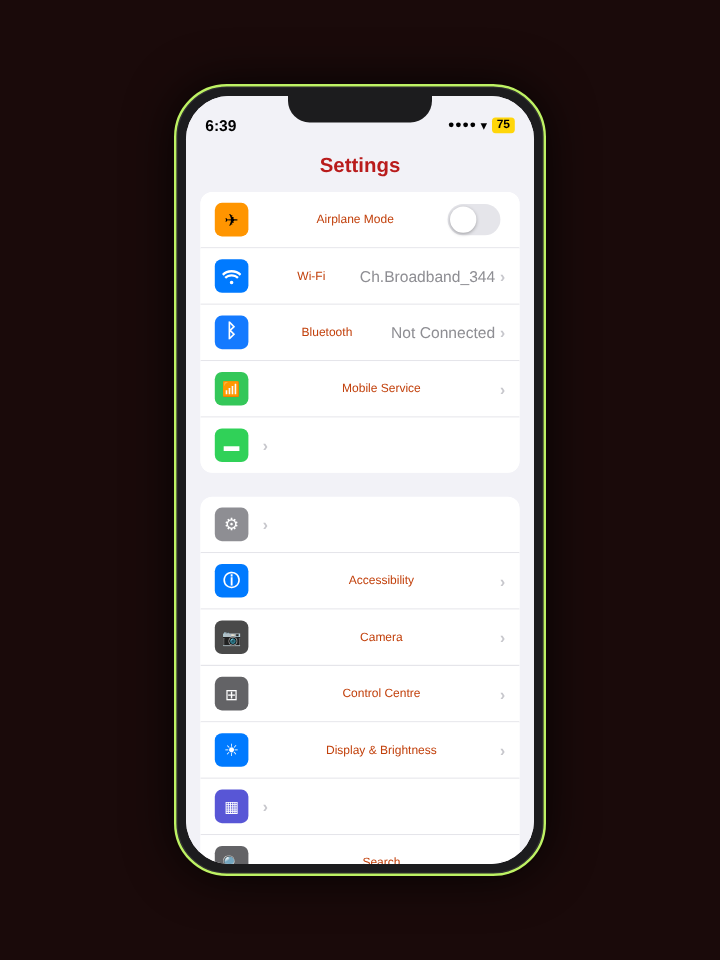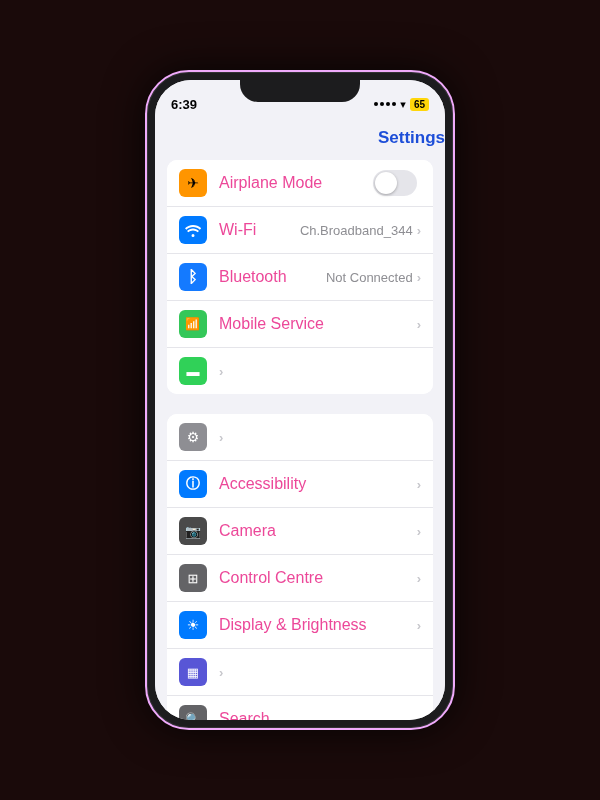--- a/index.html
+++ b/index.html
@@ -14,21 +14,21 @@
       font-family: -apple-system, 'SF Pro Display', 'Helvetica Neue', Arial, sans-serif;
     }
 
     .phone-frame {
       width: 310px;
       height: 660px;
       background: #1c1c1e;
       border-radius: 44px;
       position: relative;
       overflow: hidden;
-      border: 2px solid #f0abfc;
+      border: 2px solid #bef264;
       box-shadow: 0 0 40px rgba(0,0,0,0.8), inset 0 0 0 1px rgba(255,255,255,0.1);
     }
 
     .phone-screen {
       position: absolute;
       top: 8px;
       left: 8px;
       right: 8px;
       bottom: 8px;
       background: #f2f2f7;
@@ -100,24 +100,24 @@
     }
 
     
     .page-content {
       height: calc(100% - 40px);
       overflow-y: auto;
       background: #f2f2f7;
     }
 
     .page-title {
-      text-align: right;
+      text-align: center;
       font-size: 17px;
       font-weight: 700;
-      color: #1d4ed8;
+      color: #b91c1c;
       padding: 8px 0 12px;
     }
 
     .settings-group {
       background: #fff;
       border-radius: 10px;
       margin: 0 12px 20px;
       overflow: hidden;
     }
 
@@ -141,22 +141,23 @@
       display: flex;
       align-items: center;
       justify-content: center;
       margin-right: 12px;
       flex-shrink: 0;
       font-size: 14px;
     }
 
     .row-label {
       flex: 1;
-      font-size: 16px;
-      color: #ec4899;
+      font-size: 10px;
+      color: #c2410c;
+      text-align: center;
     }
 
     .row-value {
       font-size: 13px;
       color: #8e8e93;
       margin-right: 4px;
     }
 
     .row-chevron {
       color: #c7c7cc;
@@ -203,21 +204,21 @@
     <div class="status-bar">
       <span class="status-time">6:39</span>
       <div class="status-icons">
         <div class="signal-dots">
           <div class="signal-dot"></div>
           <div class="signal-dot"></div>
           <div class="signal-dot"></div>
           <div class="signal-dot"></div>
         </div>
         <span class="wifi-icon">▾</span>
-        <span class="battery-badge">65</span>
+        <span class="battery-badge">75</span>
       </div>
     </div>
 
     <div class="page-content">
       <div class="page-title">Settings</div>
 
       <div class="settings-group">
 
         <div class="settings-row">
           <div class="row-icon icon-orange">✈</div>

